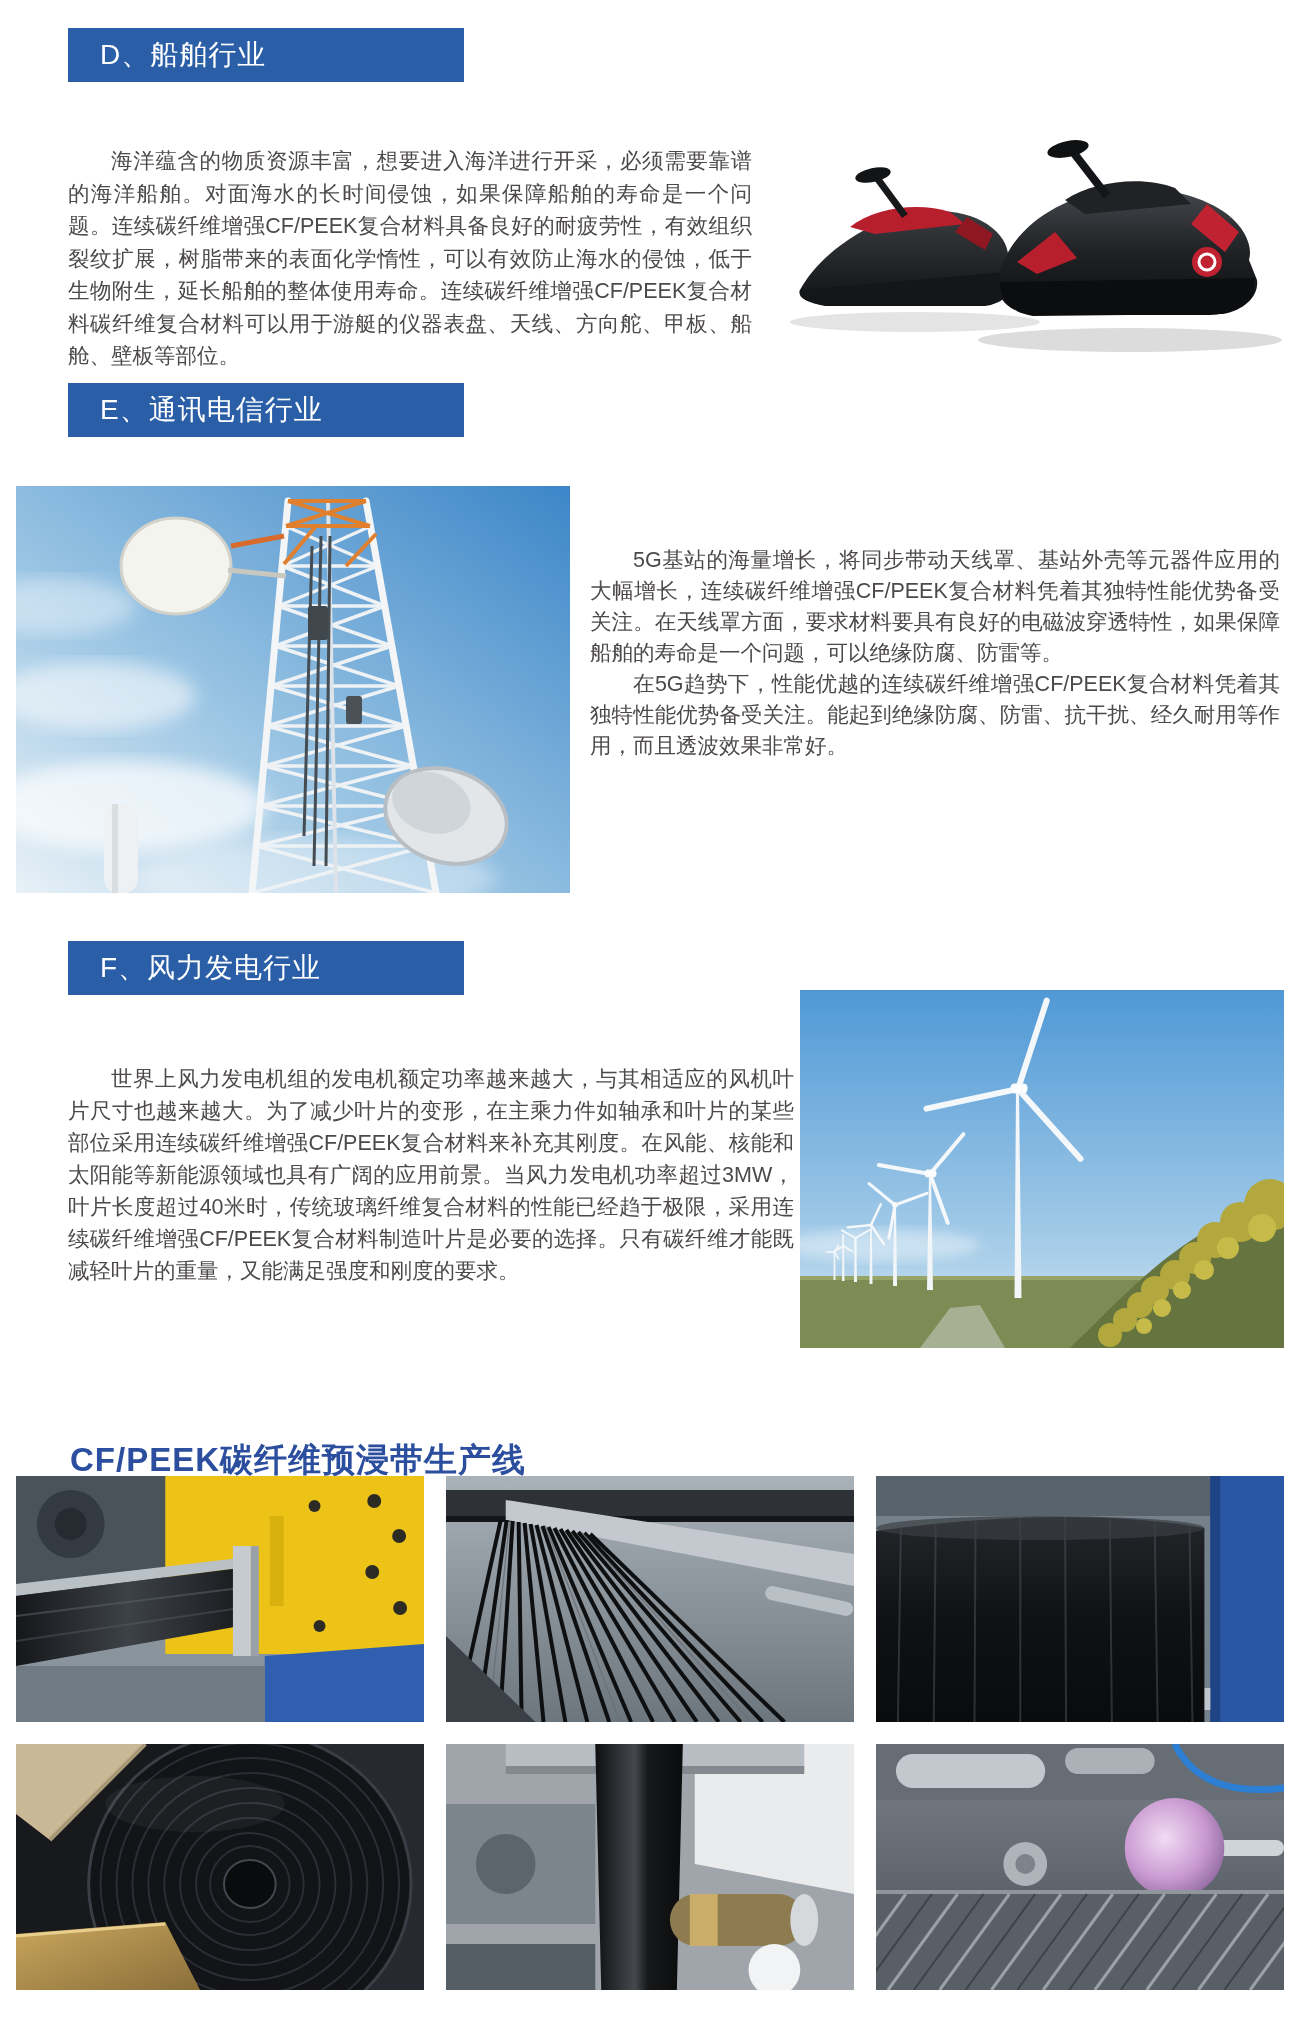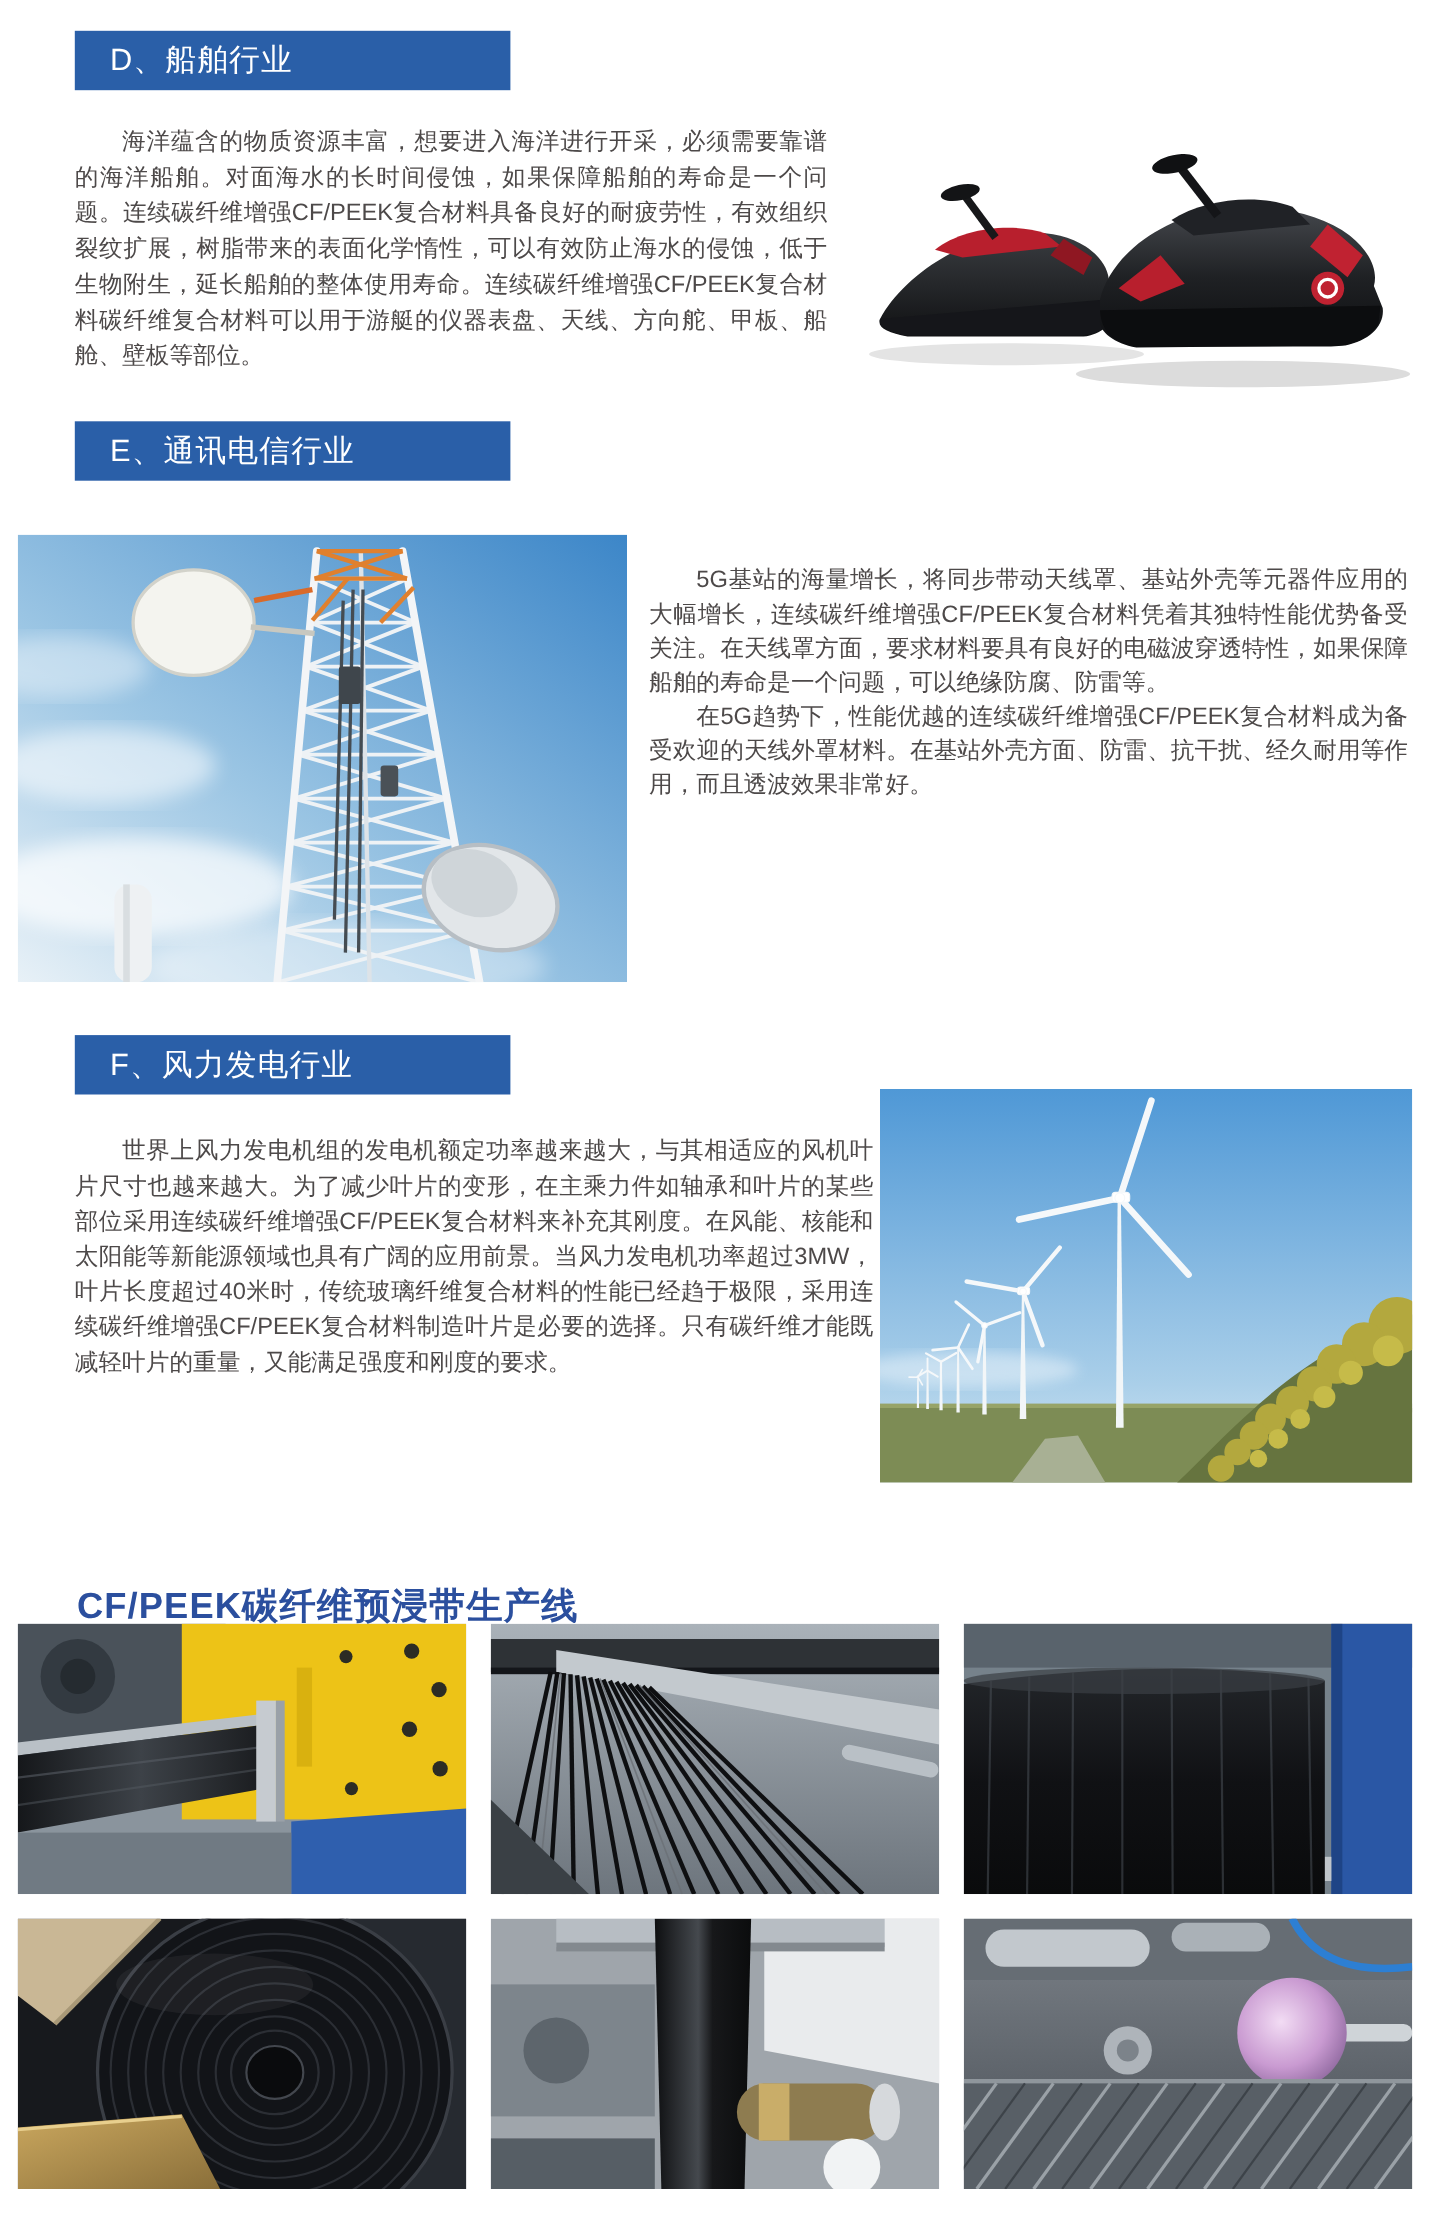--- a/index.html
+++ b/index.html
@@ -25,20 +25,21 @@
     letter-spacing: 1px;
   }
   #ships-band   { top: 28px; }
   #telecom-band { top: 383px; }
   #wind-band    { top: 941px; }
 
   .para {
     position: absolute;
     color: var(--body-text, #4d4949);
     text-align: justify;
+    margin-top: 33px;
   }
   .para p { text-indent: 2em; margin: 0; }
 
   #ships-text   { left: 68px;  top: 112px;  width: 684px; font-size: 21.5px; line-height: 32.5px; }
   #telecom-text { left: 590px; top: 512px;  width: 690px; font-size: 21.5px; line-height: 31px; }
   #wind-text    { left: 68px;  top: 1030px; width: 726px; font-size: 21.5px; line-height: 32px; }
 
   .photo { position: absolute; overflow: hidden; }
   .photo svg { display:block; width:100%; height:100%; }
   #jetski-photo   { left: 755px; top: 112px; width: 535px; height: 258px; }
@@ -193,21 +194,21 @@
       <ellipse cx="430" cy="330" rx="62" ry="46" fill="none" stroke="#b7bec4" stroke-width="4"></ellipse>
       <ellipse cx="412" cy="322" rx="40" ry="30" fill="#cfd5d9"></ellipse>
     </g>
     <rect x="88" y="318" width="34" height="89" rx="14" fill="#eef1f3"></rect>
     <rect x="96" y="318" width="6" height="89" fill="#d9dee1"></rect>
   </svg>
 </div>
 
 <div class="para" id="telecom-text">
   <p>5G基站的海量增长，将同步带动天线罩、基站外壳等元器件应用的大幅增长，连续碳纤维增强CF/PEEK复合材料凭着其独特性能优势备受关注。在天线罩方面，要求材料要具有良好的电磁波穿透特性，如果保障船舶的寿命是一个问题，可以绝缘防腐、防雷等。</p>
-  <p>在5G趋势下，性能优越的连续碳纤维增强CF/PEEK复合材料成为备受欢迎的天线外罩材料。在基站外壳方面、防雷、抗干扰、经久耐用等作用，而且透波效果非常好。</p>
+  <p>在5G趋势下，性能优越的连续碳纤维增强CF/PEEK复合材料凭着其独特性能优势备受关注。能起到绝缘防腐、防雷、抗干扰、经久耐用等作用，而且透波效果非常好。</p>
 </div>
 
 <div class="band" id="wind-band">
   <span>F、风力发电行业</span>
 </div>
 <div class="para" id="wind-text">
   <p>世界上风力发电机组的发电机额定功率越来越大，与其相适应的风机叶片尺寸也越来越大。为了减少叶片的变形，在主乘力件如轴承和叶片的某些部位采用连续碳纤维增强CF/PEEK复合材料来补充其刚度。在风能、核能和太阳能等新能源领域也具有广阔的应用前景。当风力发电机功率超过3MW，叶片长度超过40米时，传统玻璃纤维复合材料的性能已经趋于极限，采用连续碳纤维增强CF/PEEK复合材料制造叶片是必要的选择。只有碳纤维才能既减轻叶片的重量，又能满足强度和刚度的要求。</p>
 </div>
 
 <div class="photo" id="windfarm-photo">

